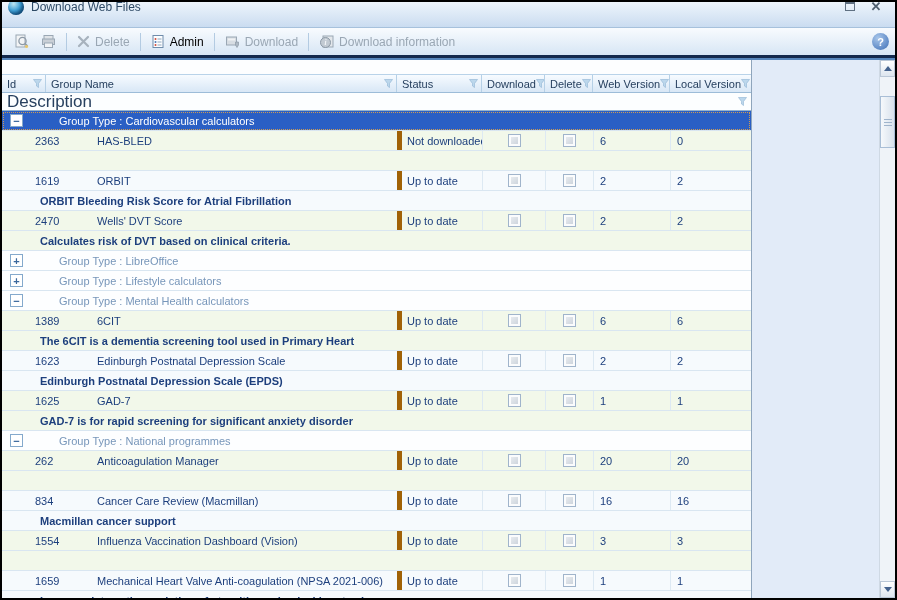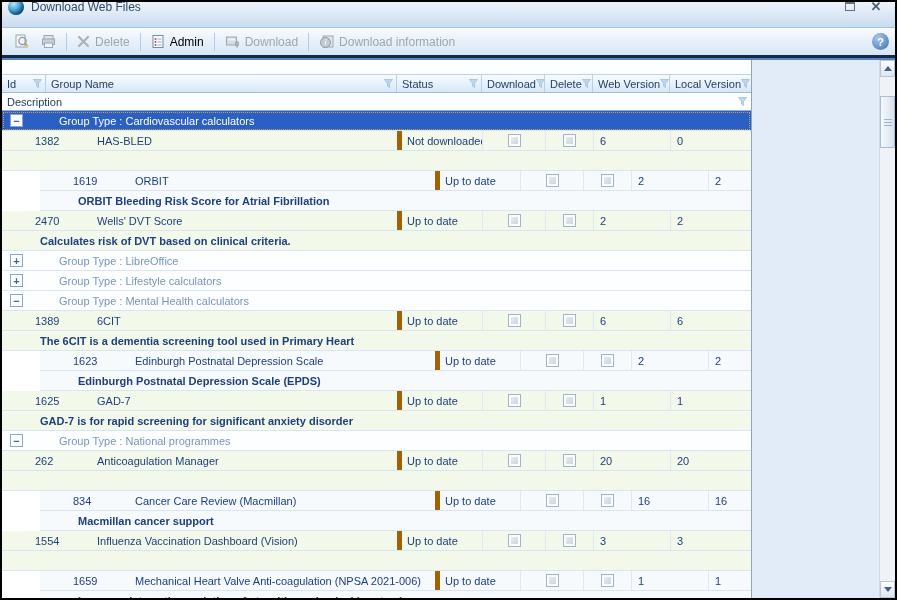--- a/index.html
+++ b/index.html
@@ -53,29 +53,29 @@
   .hdr1 { height:19px; flex:0 0 19px; display:flex;
     background:linear-gradient(#f7fbff,#d8e7f6);
     border-top:1px solid #b9d3e9; border-bottom:1px solid #9cbcd8;
     font-size:11px; color:#27405f; }
   .hcell { display:flex; align-items:center; padding:0 3px 0 5px; border-right:1px solid #b6d0e6; overflow:hidden; white-space:nowrap; }
   .hcell .flt { margin-left:auto; flex:0 0 auto; }
   .hc0{width:44px}.hc1{width:351px}.hc2{width:85px}.hc3{width:63px}.hc4{width:48px}.hc5{width:77px}.hc6{flex:1;border-right:none}
 
   .hdr2 { height:18px; flex:0 0 18px; display:flex; align-items:center;
     background:#fcfeff; border-bottom:1px solid #93b3cf;
-    font-size:11px; color:#27405f; padding:0 4px 0 5px; }
+    font-size:17px; color:#27405f; padding:0 4px 0 5px; }
   .hdr2 .flt { margin-left:auto; }
 
   .rows { flex:1; overflow:hidden; display:flex; flex-direction:column; }
 
   .row { height:20px; flex:0 0 20px; display:flex; align-items:center;
     border-bottom:1px solid #d9e6f1; font-size:11px; color:#1d3f7d; }
   .row.green { background:#f2f8ea; }
-  .row.blue  { background:#f6fafd;margin-left:38px; }
+  .row.blue  { background:#f6fafd; }
   .row.desc  { padding-left:38px; overflow:hidden; white-space:nowrap;font-weight:bold; }
   .row.group { background:#fdfeff; color:#7796ba; }
   .row.group.selected { background:#2a5fc4; color:#fff; outline:1px dotted #cd9a52; outline-offset:-2px; }
   .gx { width:13px; height:13px; flex:0 0 13px; margin-left:8px; margin-right:36px;
     border:1px solid #84a9cc; background:#fff; color:#3a679c;
     display:flex; align-items:center; justify-content:center;
     font-size:11px; line-height:10px; font-weight:bold; }
 
   .cell { height:100%; display:flex; align-items:center; overflow:hidden; white-space:nowrap; }
   .c-id     { width:95px;  padding-left:33px; }
@@ -235,21 +235,21 @@
             <path d="M0.5 0.5h8L5.5 4.5V8.5L3.5 7V4.5Z" fill="#bcd7ec" stroke="#8fb4d4" stroke-width="0.6"></path>
           </svg>
       </div>
 
       <div class="rows">
           <div class="row group selected">
             <div class="gx">−</div>
             <div class="glabel">Group Type : Cardiovascular calculators</div>
           </div>
           <div class="row green">
-            <div class="cell c-id">1382</div>
+            <div class="cell c-id">2363</div>
             <div class="cell c-name">HAS-BLED</div>
             <div class="cell c-status">Not downloaded</div>
             <div class="cell c-dl">
               <div class="cb"></div>
             </div>
             <div class="cell c-del">
               <div class="cb"></div>
             </div>
             <div class="cell c-web">6</div>
             <div class="cell c-loc">0</div>

